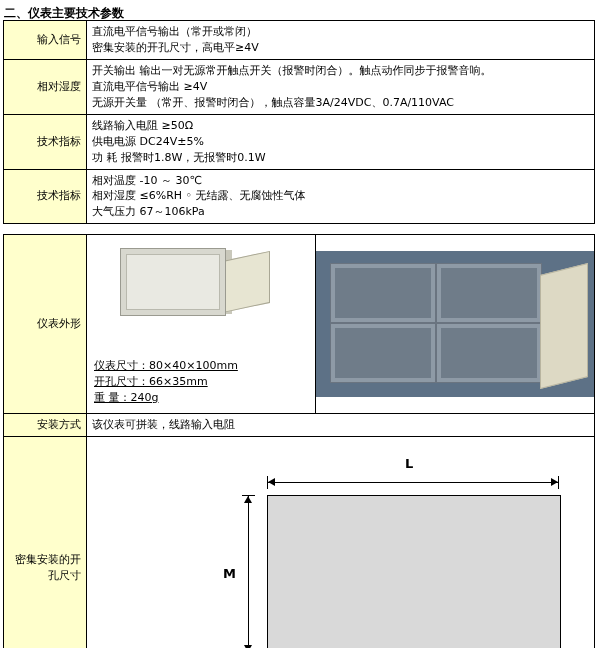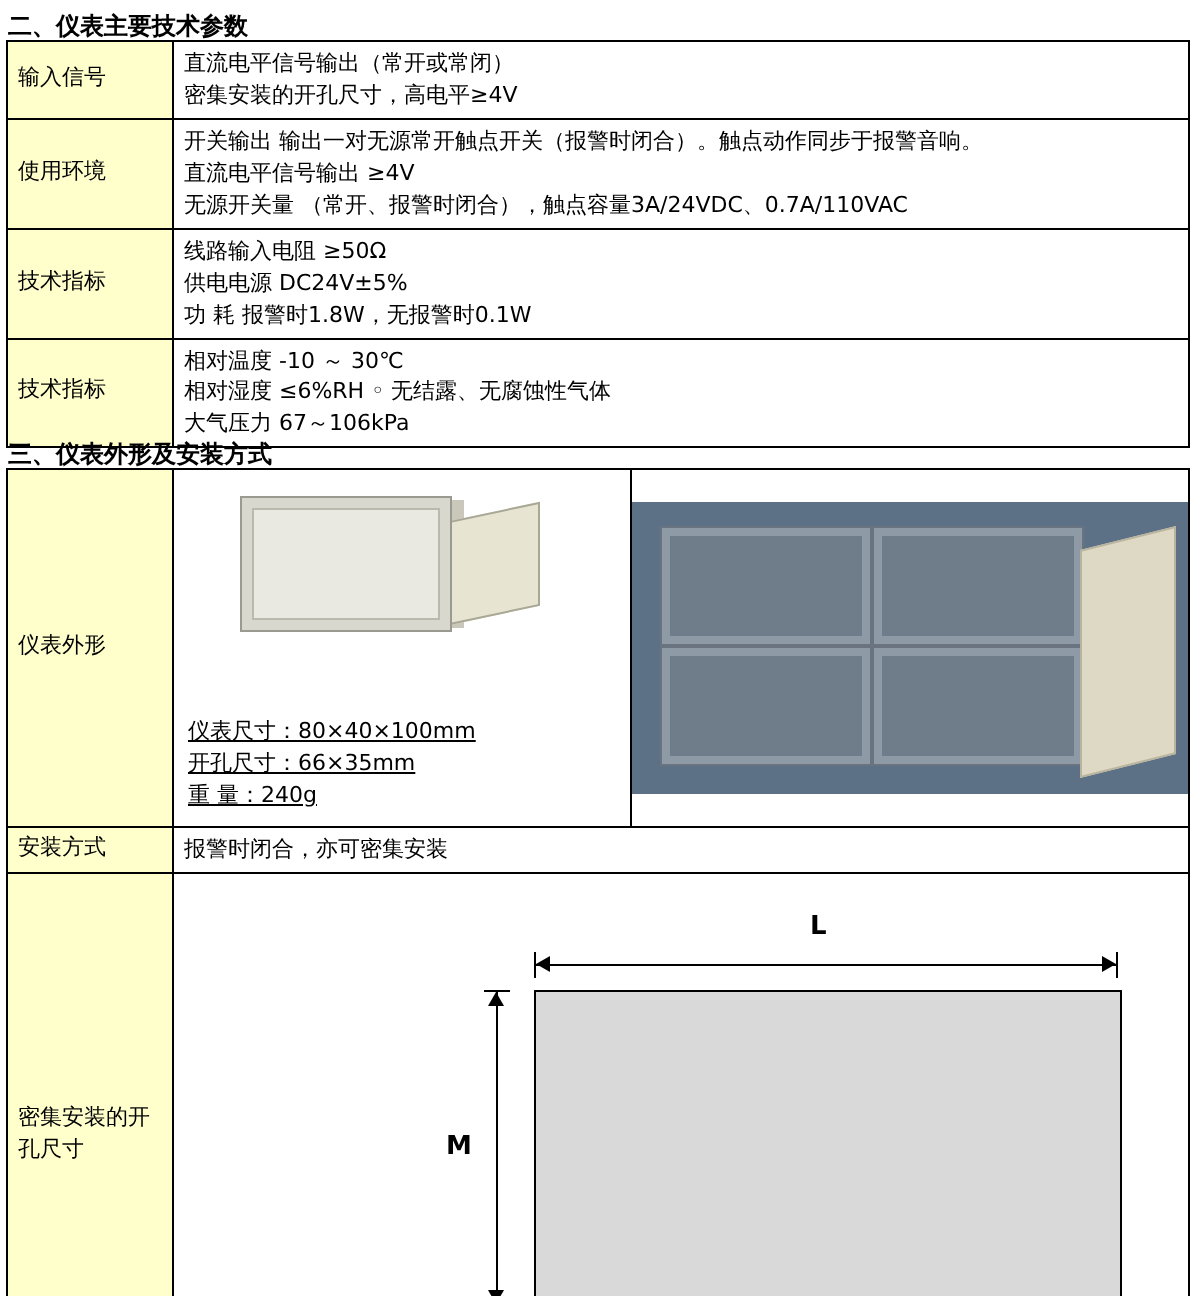--- a/index.html
+++ b/index.html
@@ -30,24 +30,23 @@
   }
   .tbl td{
     border:1px solid #000000;
     vertical-align:middle;
     padding:3px 5px;
     font-size:11px;
     line-height:1.45;
   }
   .label-cell{
     background:#ffffcc;
-    text-align:left;
+    text-align:right;
     width:72px;
     font-size:11px;
-    font-family:Liberation Serif, serif;
   }
   .t1{top:20px;}
   .t2{top:234px;}
 
   .lines div{white-space:nowrap;}
 
   
   .photo-cell{padding:0 !important;}
   .img1{
     position:relative;
@@ -138,21 +137,21 @@
   <table class="tbl t1">
     <tbody>
         <tr>
       <td class="label-cell">输入信号</td>
       <td class="lines">
         <div>直流电平信号输出（常开或常闭）</div>
         <div>密集安装的开孔尺寸，高电平≥4V</div>
       </td>
     </tr>
     <tr>
-      <td class="label-cell">使用环境</td>
+      <td class="label-cell">相对湿度</td>
       <td class="lines">
         <div>开关输出  输出一对无源常开触点开关（报警时闭合）。触点动作同步于报警音响。</div>
         <div>直流电平信号输出 ≥4V</div>
         <div>无源开关量 （常开、报警时闭合），触点容量3A/24VDC、0.7A/110VAC</div>
       </td>
     </tr>
     <tr>
       <td class="label-cell">技术指标</td>
       <td class="lines">
         <div>线路输入电阻 ≥50Ω</div>
@@ -164,21 +163,20 @@
       <td class="label-cell">技术指标</td>
       <td class="lines">
         <div>相对温度 -10 ～ 30℃</div>
         <div>相对湿度 ≤6%RH              ◦ 无结露、无腐蚀性气体</div>
         <div>大气压力  67～106kPa</div>
       </td>
     </tr>
   </tbody>
     </table>
 
-  <div class="section-head sec2">三、仪表外形及安装方式</div>
 
   <table class="tbl t2">
     <tbody>
         <tr>
       <td class="label-cell">仪表外形</td>
       <td style="width:218px;">
         <div class="img1">
           <div class="meter">
             <div class="body2"></div>
             <div class="body"></div>
@@ -206,21 +204,21 @@
               </div>
           <div class="unit" style="left:120px;top:72px;width:104px;height:58px;">
                 <div class="fc"></div>
               </div>
           <div class="unit side" style="left:224px;top:18px;width:46px;height:112px;background:#ddd9c4;border:1px solid #b8b49f;transform:skewY(-14deg);"></div>
         </div>
       </td>
     </tr>
     <tr>
       <td class="label-cell">安装方式</td>
-      <td colspan="2">报警时闭合，亦可密集安装</td>
+      <td colspan="2">该仪表可拼装，线路输入电阻</td>
     </tr>
     <tr>
       <td class="label-cell">密集安装的开孔尺寸</td>
       <td colspan="2" class="photo-cell">
         <div class="diagram">
           <div class="dim-top">
             <div class="cap-l"></div>
             <div class="line"></div>
             <div class="arr-l"></div>
             <div class="arr-r"></div>

